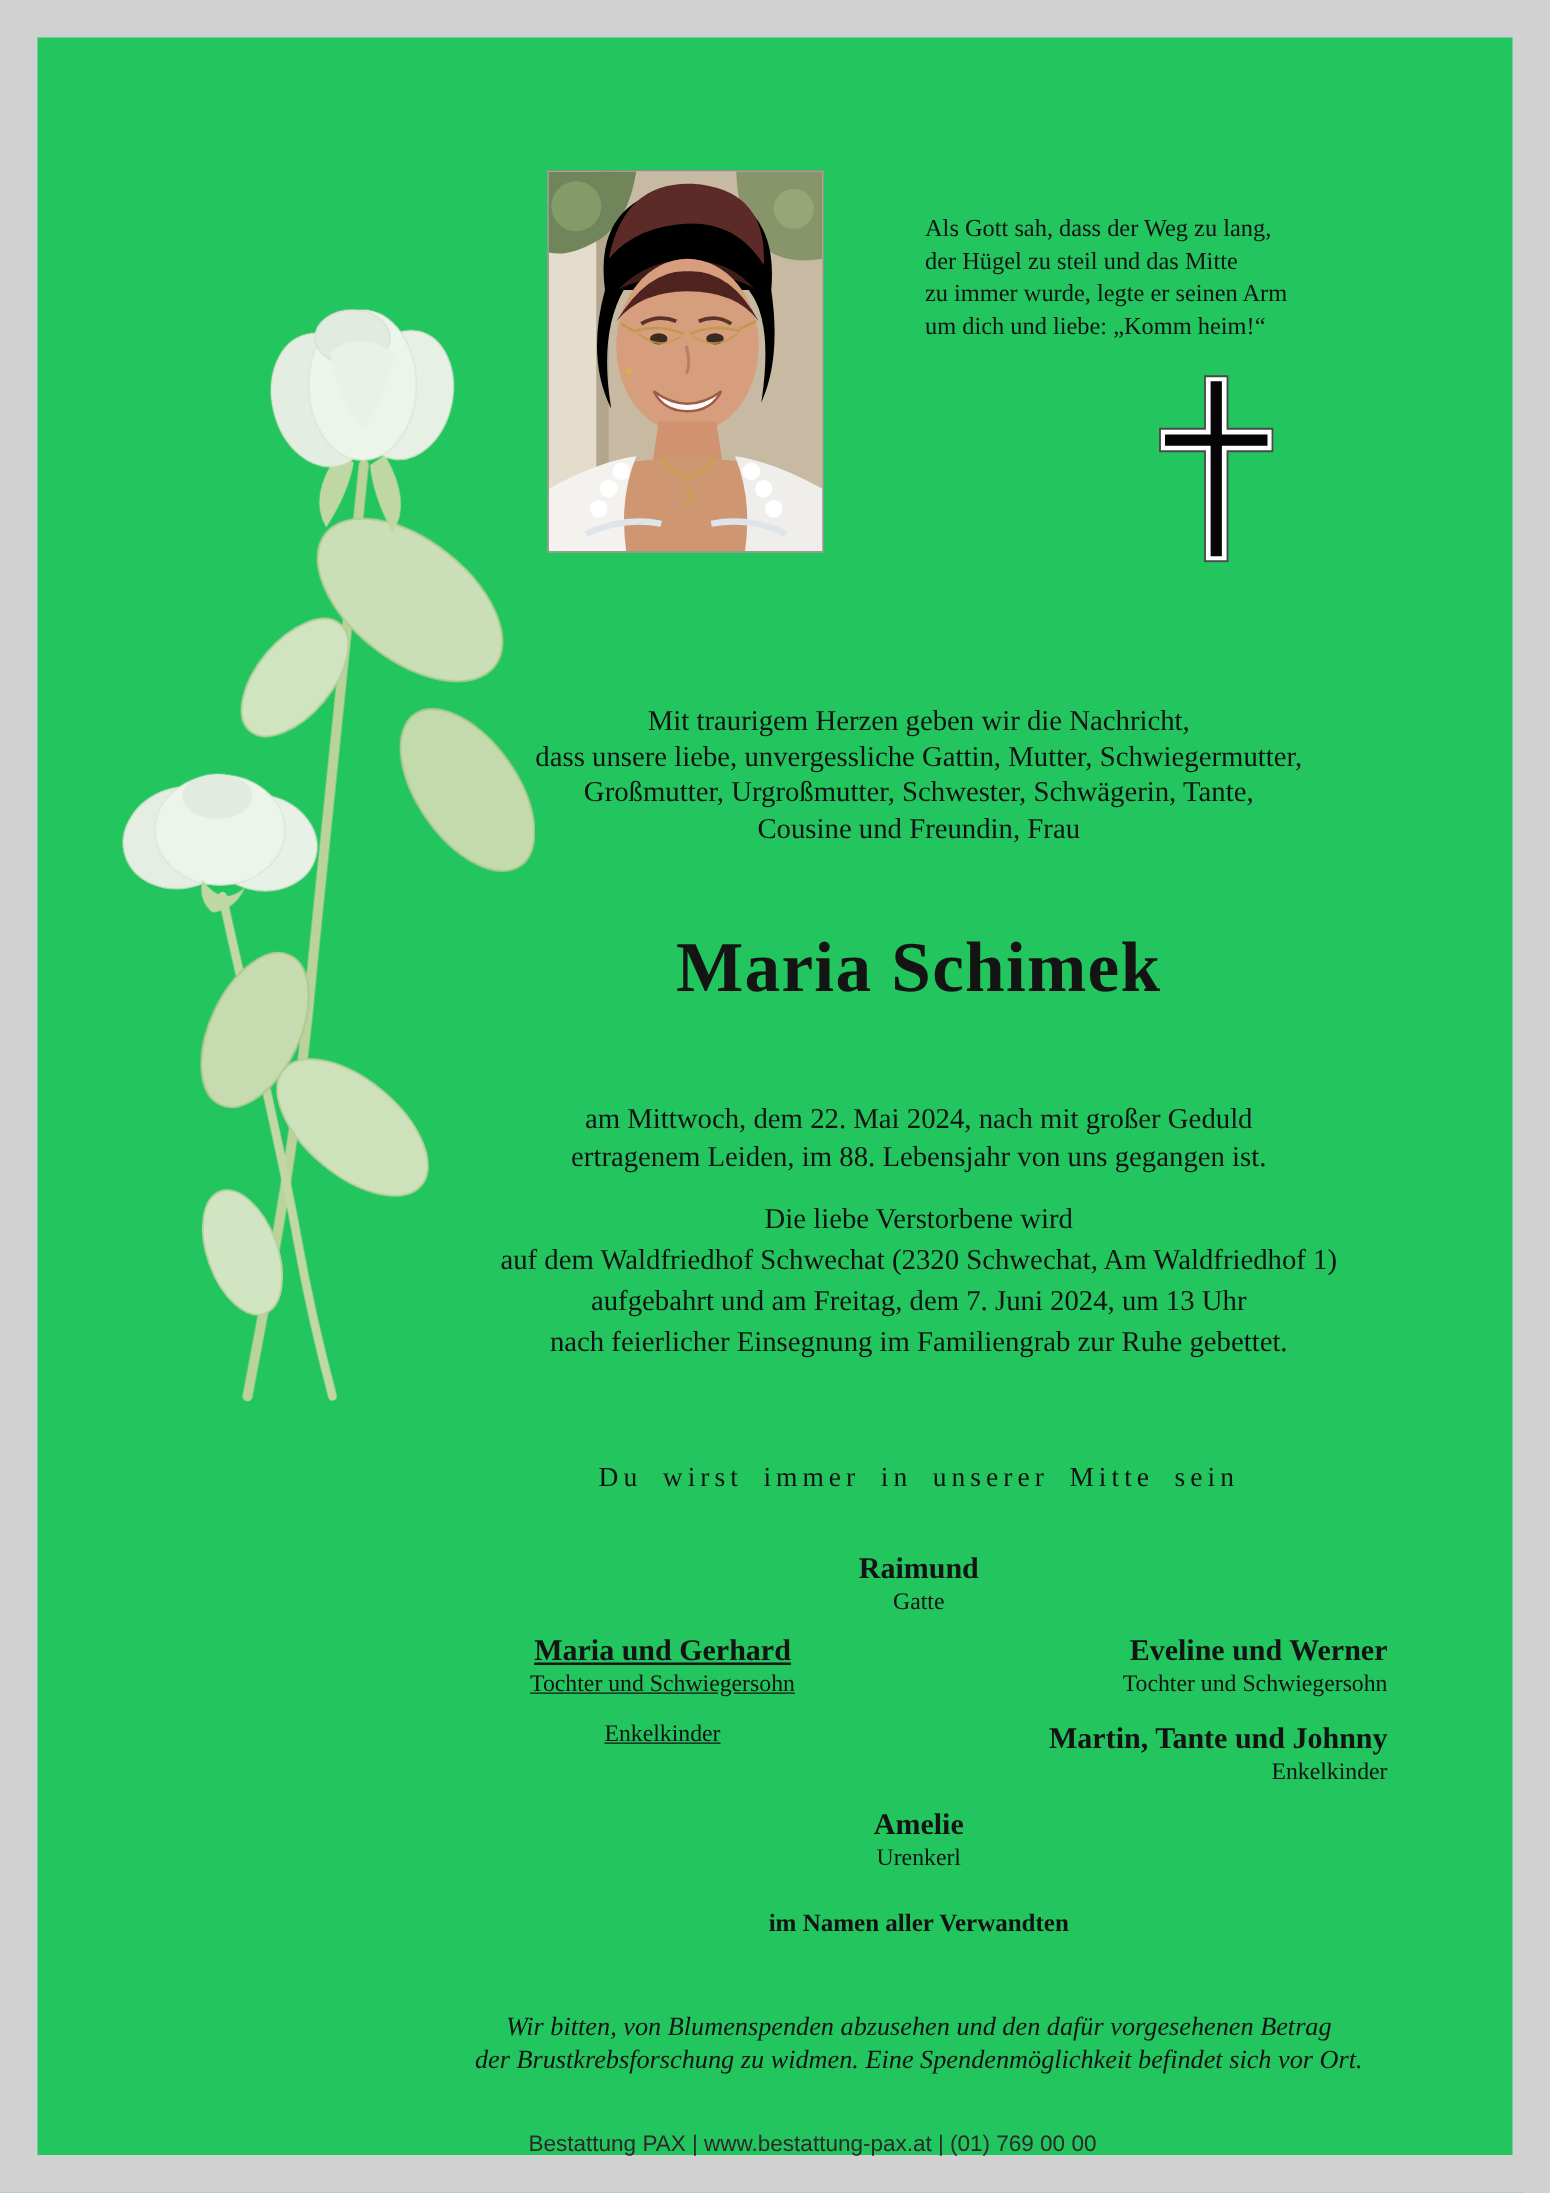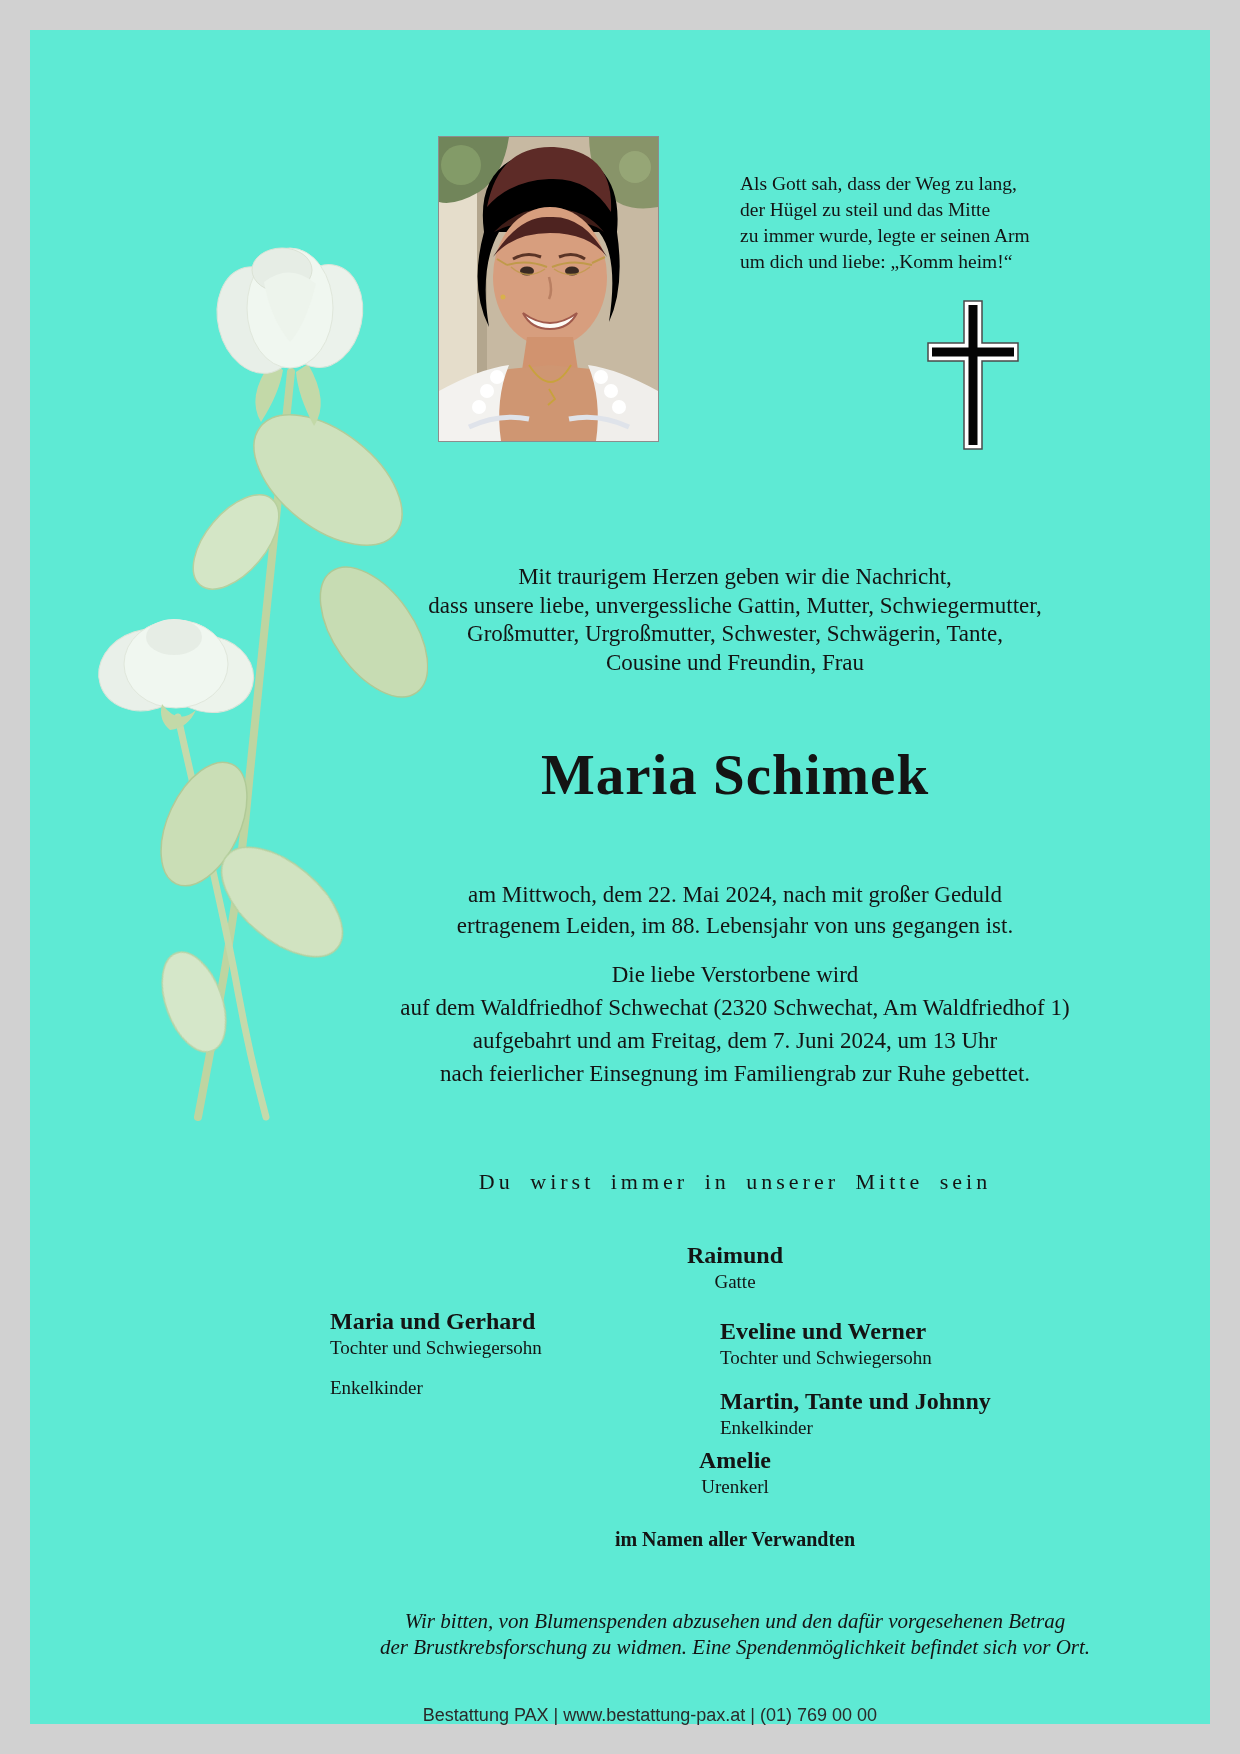--- a/index.html
+++ b/index.html
@@ -1,18 +1,18 @@
 <!DOCTYPE html>
 <html lang="de"><head>
 <meta charset="utf-8">
 <style>
   html,body{margin:0;padding:0;background:#d1d1d1;}
   .sheet{position:relative;width:1240px;height:1754px;background:#d1d1d1;overflow:hidden;
          font-family:"Liberation Serif","DejaVu Serif",serif;color:#141414;}
-  .page{position:absolute;left:30px;top:30px;right:30px;bottom:30px;background:#5eead4;padding-left:11px;}
+  .page{position:absolute;left:30px;top:30px;right:30px;bottom:30px;background:#22c55e;padding-left:11px;}
   .abs{position:absolute;}
 
   
   .photo{left:408px;top:106px;width:219px;height:304px;border:1px solid #8d8d8d;overflow:hidden;background:#c9bca7;}
 
   
   .poem{left:710px;top:141px;width:300px;font-size:19.5px;line-height:26px;text-align:left;}
 
   
   .cross{left:897px;top:270px;width:92px;height:150px;}
@@ -22,22 +22,22 @@
   .announce{top:533px;font-size:23px;line-height:28.5px;}
   .name{top:712px;font-size:57px;font-weight:bold;letter-spacing:1px;}
   .death{top:849px;font-size:23px;line-height:31px;}
   .funeral{top:928px;font-size:23px;line-height:33px;}
   .motto{top:1139px;font-size:22px;letter-spacing:4px;word-spacing:7px;}
 
   
   .m-name{font-size:24px;font-weight:bold;line-height:30px;}
   .m-rel{font-size:19px;line-height:24px;}
   .spouse{top:1210px;}
-  .col-left{left:300px;width:400px;text-align:left;}
-  .col-right{left:690px;width:390px;text-align:left;margin-top:10px;}
+  .col-left{left:300px;width:400px;text-align:center;text-decoration:underline;}
+  .col-right{left:690px;width:390px;text-align:right;}
   .row1{top:1276px;}
   .row2{top:1346px;}
   .greatgrand{top:1415px;}
   .closing{top:1498px;font-size:20px;font-weight:bold;}
 
   
   .donation{top:1578px;font-style:italic;font-size:21px;line-height:26px;}
 
   
   .footer{left:0;width:1240px;top:1675px;text-align:center;

